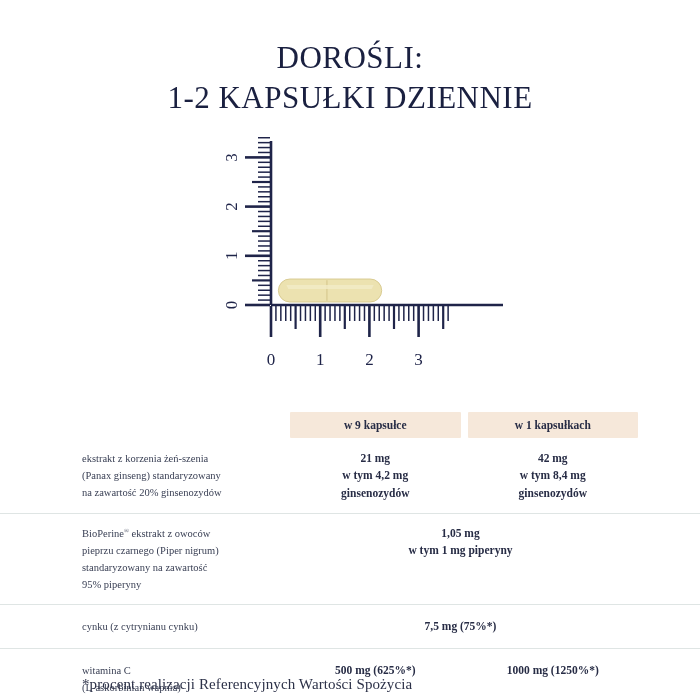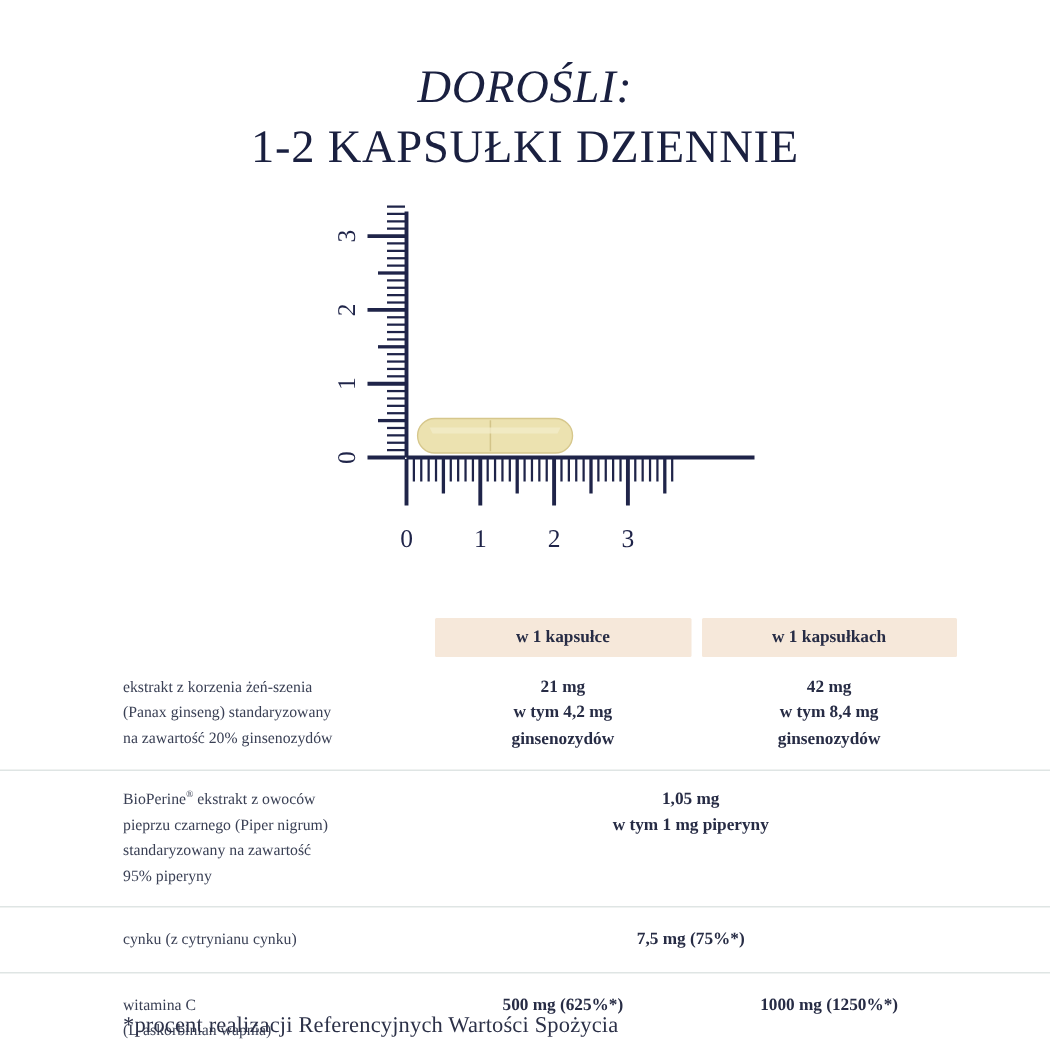--- a/index.html
+++ b/index.html
@@ -21,21 +21,21 @@
     padding-top: 38px;
     text-align: center;
   }
   .title-line {
     color: #1a2040;
     font-family: "Liberation Serif", "DejaVu Serif", serif;
     font-weight: 400;
     letter-spacing: 0.5px;
     line-height: 1.28;
   }
-  .title-line-1 { font-size: 31px; font-style: italic; }
+  .title-line-1 { font-size: 31px; }
   .title-line-2 { font-size: 31px; }
 
   
   .ruler-area {
     position: relative;
     width: 700px;
     height: 250px;
     margin-top: 14px;
   }
   .ruler-svg {
@@ -222,21 +222,21 @@
         <text x="369.4" y="230" text-anchor="middle" dominant-baseline="middle">2</text>
         <text x="418.6" y="230" text-anchor="middle" dominant-baseline="middle">3</text>
       </g>
   </svg>
 </div>
 
 <div class="nutri-table">
 
   <div class="head-row">
     <div class="head-spacer"></div>
-    <div class="head-cell">w 1 kapsułce</div>
+    <div class="head-cell">w 9 kapsułce</div>
     <div class="head-gap"></div>
     <div class="head-cell">w 1 kapsułkach</div>
   </div>
 
   <div id="rows-container">
       <div class="data-row row-pad-1 first">
         <div class="cell-name">
           <div>ekstrakt z korzenia żeń-szenia</div>
           <div>(Panax ginseng) standaryzowany</div>
           <div>na zawartość 20% ginsenozydów</div>

